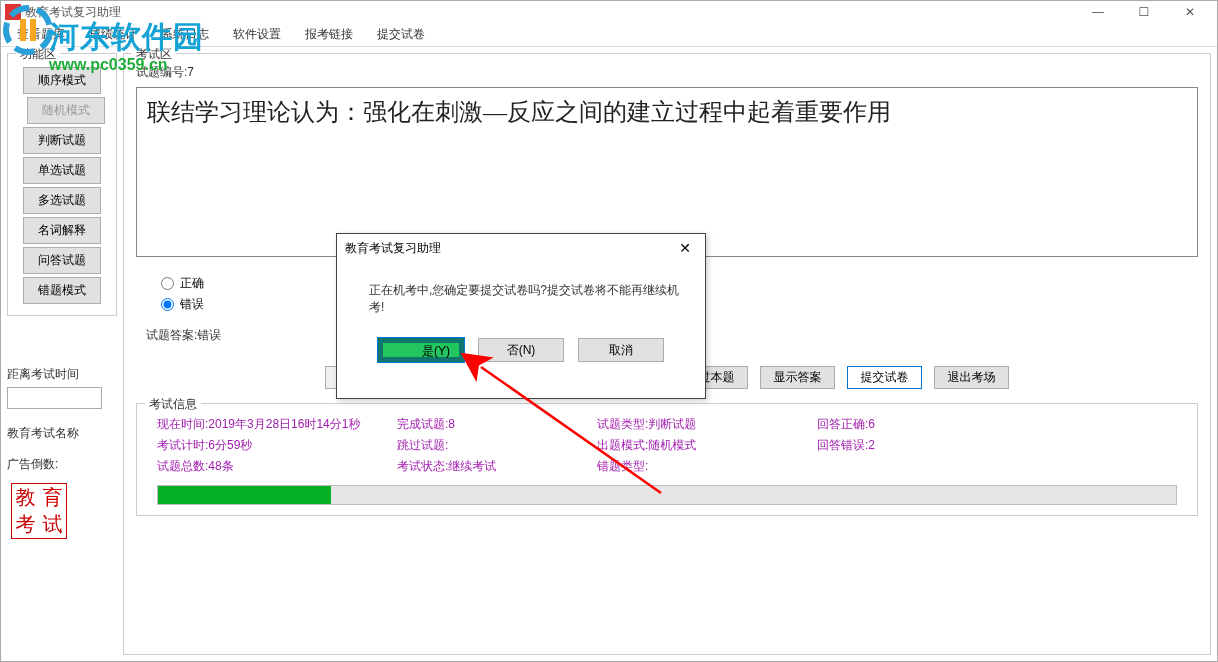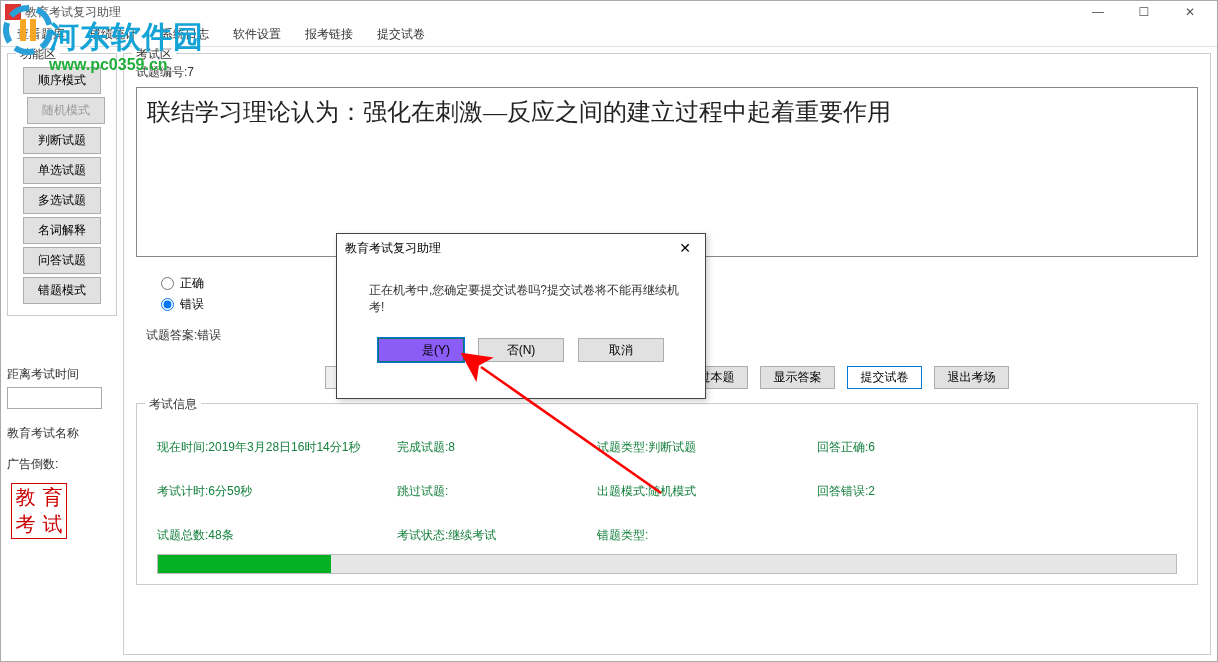--- a/index.html
+++ b/index.html
@@ -31,31 +31,31 @@
   .radios { margin: 18px 0 8px 25px; }
   .radio-row { display: flex; align-items: center; margin: 4px 0; gap: 6px; }
   .radio-row input { margin: 0; }
   .answer-line { margin: 14px 0 14px 10px; color: #333; }
   .action-row { display: flex; justify-content: center; gap: 12px; margin: 22px 0 14px 0; }
   .act-btn { width: 75px; height: 23px; border: 1px solid #adadad; background: #e1e1e1; cursor: pointer; }
   .act-btn.disabled { color: #999; background: #efefef; }
   .act-btn.primary { border: 1px solid #0078d7; background: #fff; }
   .info-box { padding: 12px 20px 10px 20px; }
   .info-grid { display: grid; grid-template-columns: 240px 200px 220px 180px; row-gap: 4px; }
-  .info-grid div { color: #15803d; margin-top: 23px; }
+  .info-grid div { color: #a21caf; }
   .progress { height: 20px; border: 1px solid #bcbcbc; background: #e6e6e6; margin-top: 10px; position: relative; }
   .progress-fill { height: 100%; background: #06b025; width: 17%; }
   .dialog { position: absolute; left: 335px; top: 232px; width: 370px; height: 166px; background: #fff; border: 1px solid #444; box-shadow: 2px 2px 6px rgba(0,0,0,.2); z-index: 10; }
   .dlg-title { height: 28px; display: flex; align-items: center; padding: 0 8px; }
   .dlg-title-text { flex: 1; font-size: 12px; }
   .dlg-close { width: 24px; height: 24px; display: flex; align-items: center; justify-content: center; cursor: pointer; font-size: 14px; }
   .dlg-body { padding: 20px 20px 12px 32px; font-size: 12px; color: #333; }
   .dlg-btns { display: flex; justify-content: center; gap: 14px; padding: 10px 0 14px 0; }
   .dlg-btn { width: 86px; height: 24px; border: 1px solid #adadad; background: #e1e1e1; cursor: pointer; }
-  .dlg-btn.focus { border: 1px solid #0f766e; outline: 1px solid #0078d7; background: #8b5cf6; padding-left: 30px; }
+  .dlg-btn.focus { border: 5px solid #0f766e; outline: 1px solid #0078d7; background: #22c55e; padding-left: 30px; }
   .watermark { position: absolute; top: 16px; left: 2px; z-index: 20; font-family: KaiTi, "STKaiti", serif; color: #13a3d6; font-weight: bold; pointer-events: none; }
   .watermark .wm-main { font-size: 30px; letter-spacing: 1px; }
   .watermark .wm-url { font-size: 16px; color: #1fae3a; margin-top: -2px; }
   .wm-icon { position: absolute; top: 4px; left: 2px; z-index: 19; width: 50px; height: 50px; pointer-events: none; }
   .arrow { position: absolute; z-index: 12; pointer-events: none; }
 </style>
 </head>
 <body>
 
 <div class="window">

